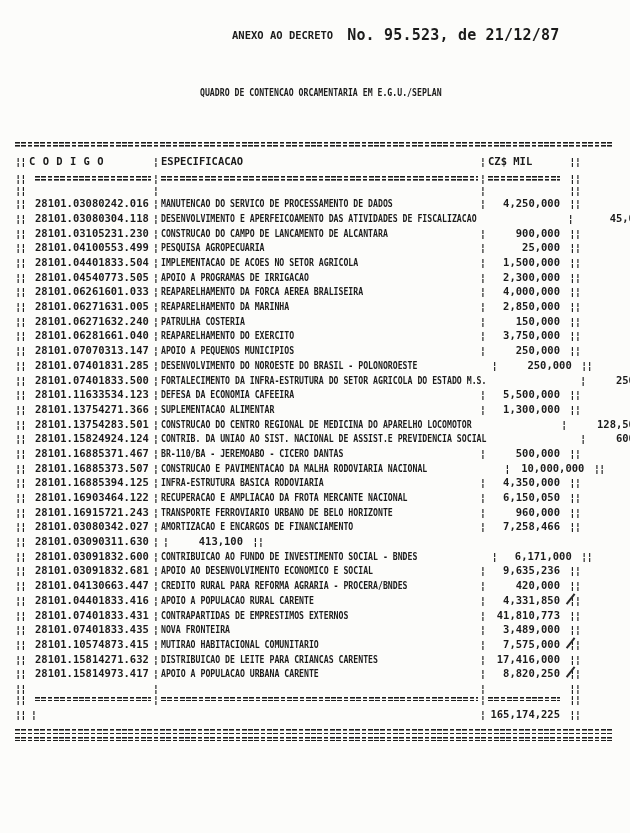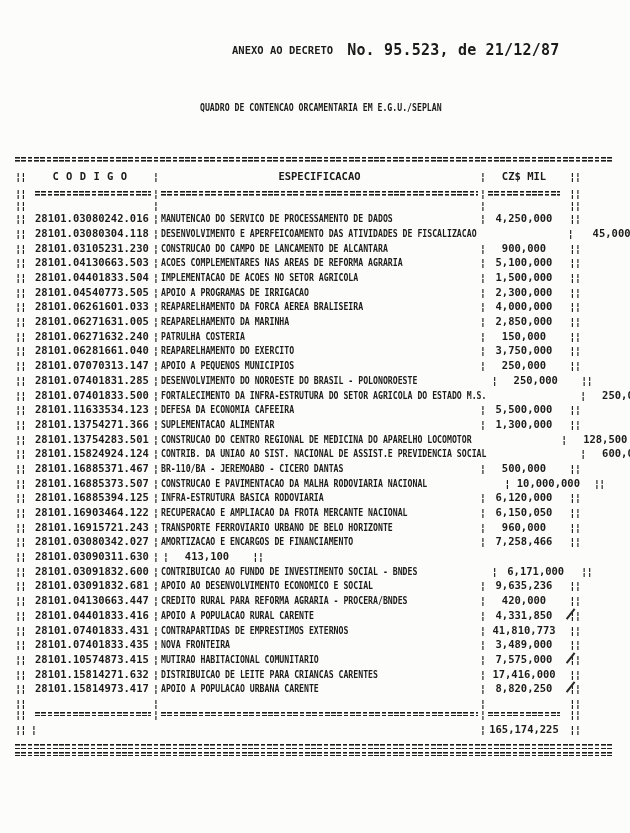--- a/index.html
+++ b/index.html
@@ -1,19 +1,19 @@
 <!DOCTYPE html>
 <html><head>
 <meta charset="utf-8">
 <style>
   * { margin:0; padding:0; box-sizing:border-box; }
   html,body { width:630px; height:833px; background:#fcfcfa; overflow:hidden; }
   body { font-family:"DejaVu Sans Mono", monospace; color:#1b1b1b; -webkit-font-smoothing:none; }
 
-  .page { width:628px; height:833px; padding-top:39px; }
+  .page { width:628px; height:833px; padding-top:24px; }
 
   
   .hdr-line { margin-left:232px; height:22px; white-space:nowrap; }
   .annex-label { font-size:10.5px; font-weight:700; vertical-align:middle; }
   .decree-number { font-size:15px; font-weight:600; margin-left:14px; vertical-align:middle; letter-spacing:0.2px; }
   .doc-title { margin:40px 0 4px 200px; font-size:10.5px; font-weight:700; white-space:nowrap; }
   .squish { display:inline-block; transform:scaleX(0.78); transform-origin:0 50%; white-space:nowrap; }
 
   
   .tbl { margin:44px 0 0 15px; width:597px; font-weight:700; }
@@ -36,22 +36,22 @@
   .cb, .cs { flex:none; color:#1b1b1b; }
   .cb.l { width:14px; }
   .cb.l::before { content:"\00A6\00A6"; letter-spacing:-1px; }
   .cb.r { width:16px; text-align:right; }
   .cb.r::before { content:"\00A6\00A6"; letter-spacing:-1px; }
   .cs { width:10px; text-align:center; }
   .cs::before { content:"\00A6"; }
 
   .c-code { flex:none; width:122px; padding-left:6px; }
   .c-spec { flex:1 1 auto; overflow:visible; }
-  .c-val  { flex:none; width:76px; text-align:center; padding-right:4px; }
-  .center { text-align:center; padding-left:0; }
+  .c-val  { flex:none; width:76px; text-align:right; padding-right:4px; }
+  .center { text-align:left; padding-left:0; }
   .c-code.center { letter-spacing:0.5px; }
 
   .cellline { display:flex; align-items:center; }
   .eqfill {
     display:block; height:4.6px; width:100%;
     background:
       repeating-linear-gradient(90deg,#1b1b1b 0 4.7px,transparent 4.7px 6.3px) left top/100% 1.6px no-repeat,
       repeating-linear-gradient(90deg,#1b1b1b 0 4.7px,transparent 4.7px 6.3px) left bottom/100% 1.6px no-repeat;
   }
 
@@ -145,25 +145,25 @@
     <span class="c-code">28101.03105231.230</span>
     <span class="cs"></span>
     <span class="c-spec"><span class="squish">CONSTRUCAO DO CAMPO DE LANCAMENTO DE ALCANTARA</span></span>
     <span class="cs"></span>
     <span class="c-val">900,000</span>
     <span class="cb r"></span>
 
   </div>
           <div class="trow">
     <span class="cb l"></span>
-    <span class="c-code">28101.04130663.503</span>
-    <span class="cs"></span>
-    <span class="c-spec"><span class="squish">ACOES COMPLEMENTARES NAS AREAS DE REFORMA AGRARIA</span></span>
-    <span class="cs"></span>
-    <span class="c-val">5,100,000</span>
+    <span class="c-code">28101.04100553.499</span>
+    <span class="cs"></span>
+    <span class="c-spec"><span class="squish">PESQUISA AGROPECUARIA</span></span>
+    <span class="cs"></span>
+    <span class="c-val">25,000</span>
     <span class="cb r"></span>
 
   </div>
           <div class="trow">
     <span class="cb l"></span>
     <span class="c-code">28101.04401833.504</span>
     <span class="cs"></span>
     <span class="c-spec"><span class="squish">IMPLEMENTACAO DE ACOES NO SETOR AGRICOLA</span></span>
     <span class="cs"></span>
     <span class="c-val">1,500,000</span>
@@ -306,21 +306,21 @@
     <span class="c-val">10,000,000</span>
     <span class="cb r"></span>
 
   </div>
           <div class="trow">
     <span class="cb l"></span>
     <span class="c-code">28101.16885394.125</span>
     <span class="cs"></span>
     <span class="c-spec"><span class="squish">INFRA-ESTRUTURA BASICA RODOVIARIA</span></span>
     <span class="cs"></span>
-    <span class="c-val">6,120,000</span>
+    <span class="c-val">4,350,000</span>
     <span class="cb r"></span>
 
   </div>
           <div class="trow">
     <span class="cb l"></span>
     <span class="c-code">28101.16903464.122</span>
     <span class="cs"></span>
     <span class="c-spec"><span class="squish">RECUPERACAO E AMPLIACAO DA FROTA MERCANTE NACIONAL</span></span>
     <span class="cs"></span>
     <span class="c-val">6,150,050</span>

